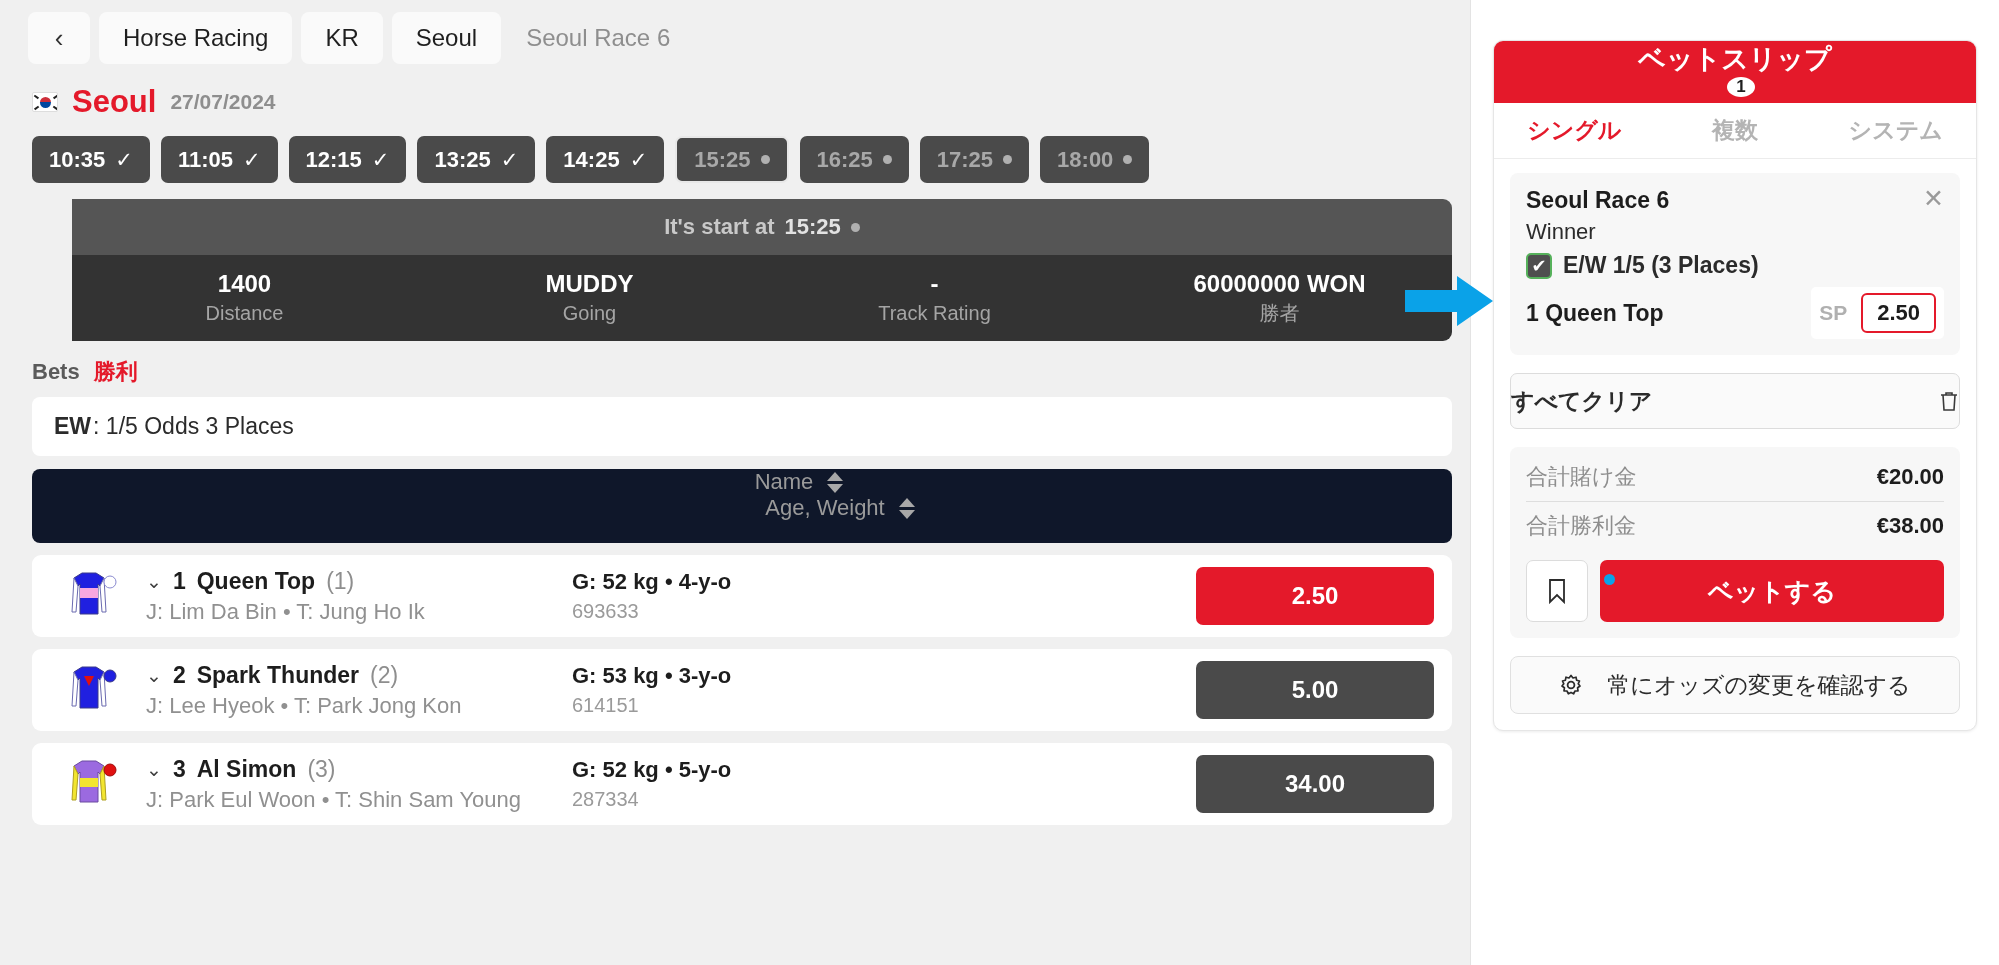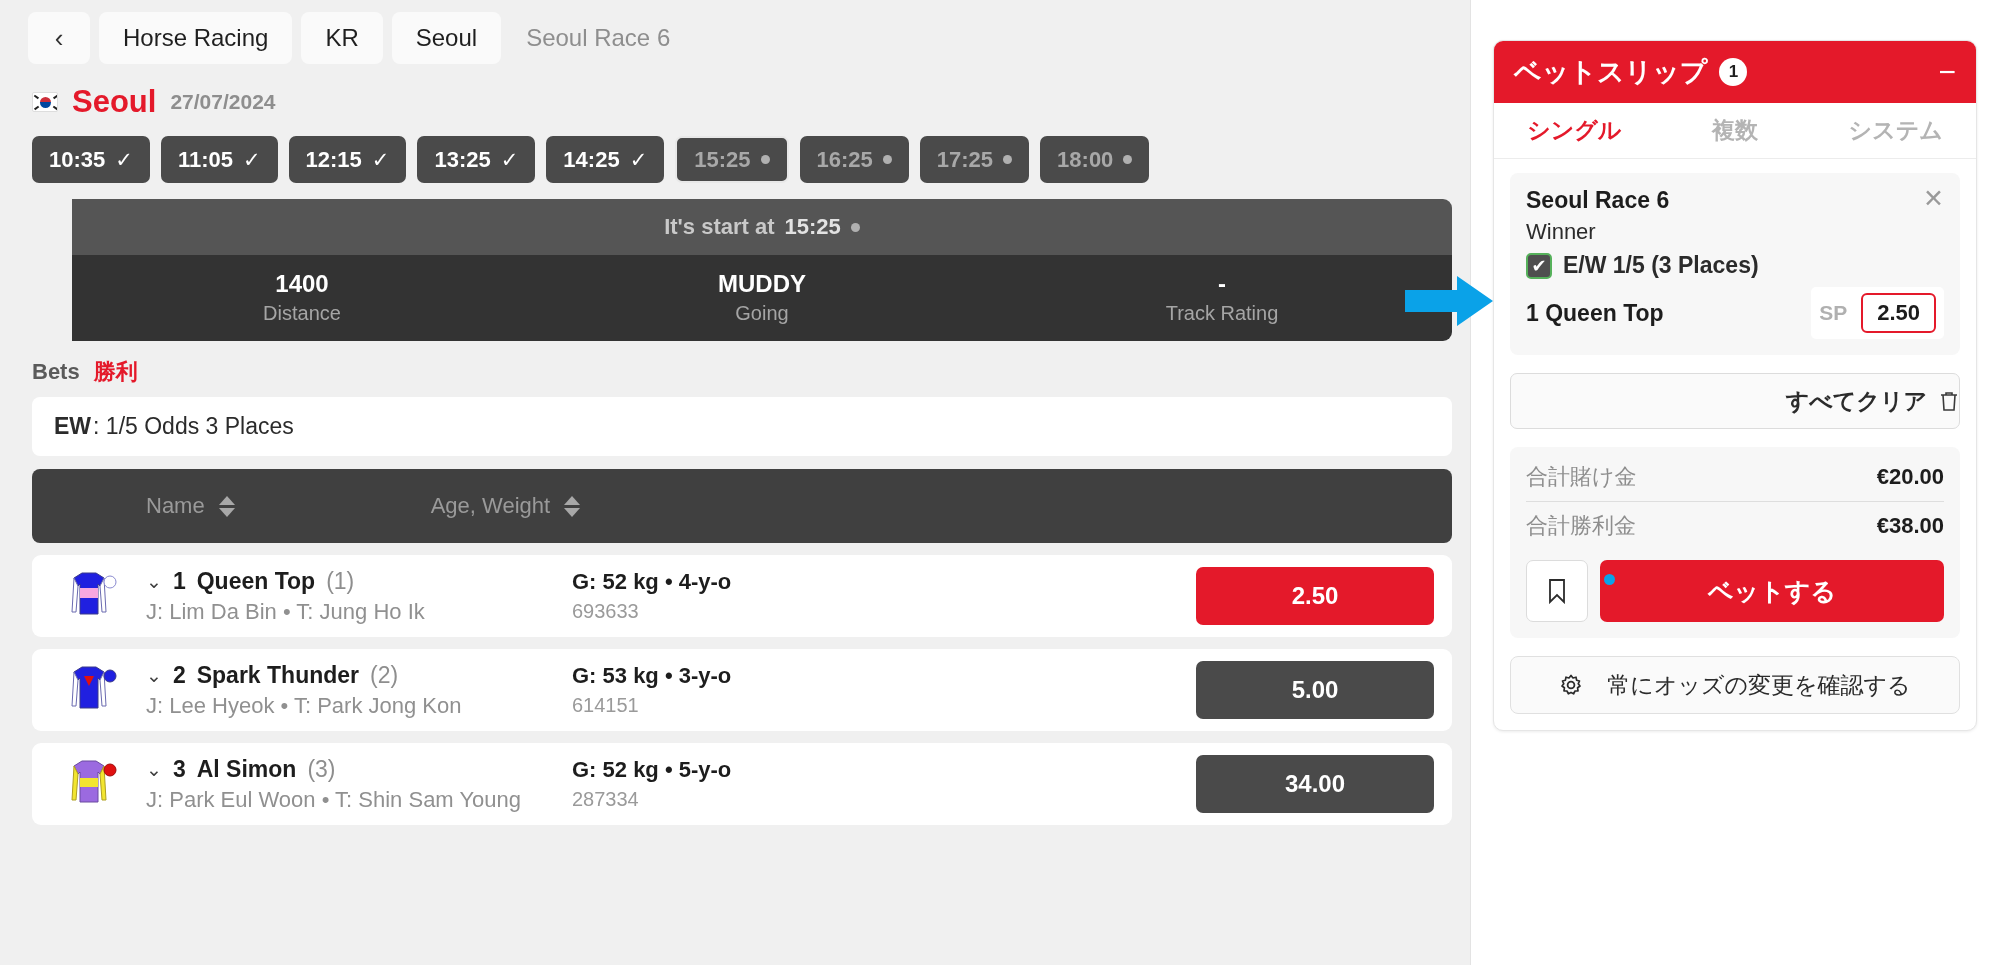--- a/index.html
+++ b/index.html
@@ -54,22 +54,22 @@
   .stat .l { color: #a5a5a5; font-size: 20px; line-height: 1.4; }
 
   .bets-label { display: flex; align-items: center; gap: 14px; padding: 16px 0 10px 14px; text-align: center; }
   .bets-label .bt { color: #5a5a5a; font-size: 22px; font-weight: bold; }
   .bets-label .bv { color: #e4192a; font-size: 22px; font-weight: bold; }
 
   .ew-bar { margin-left: 14px; width: 1420px; height: 59px; background: #fff; border-radius: 8px;
             display:flex; align-items:center; padding: 0 22px; font-size: 23px; color: #2b2b2b; }
   .ew-bar b { margin-right: 2px; }
 
-  .table-head { margin: 13px 0 0 14px; width: 1420px; height: 74px; background: #404040; border-radius: 8px;
-                display: flex; align-items: center; }
+  .table-head { margin: 13px 0 0 14px; width: 1420px; height: 74px; background: #0f172a; border-radius: 8px;
+                display: flex; align-items: center; flex-direction: column; }
   .th { display: flex; align-items: center; gap: 14px; color: #9a9a9a; font-size: 22px; }
   .th.name { margin-left: 114px; }
   .th.age { margin-left: 196px; }
   .sorter { display: flex; flex-direction: column; gap: 3px; }
   .sorter i { width: 0; height: 0; border-left: 8px solid transparent; border-right: 8px solid transparent; display:block; }
   .sorter i.up { border-bottom: 9px solid #a8a8a8; }
   .sorter i.dn { border-top: 9px solid #a8a8a8; }
 
   .runner { margin: 12px 0 0 14px; width: 1420px; height: 82px; background: #fff; border-radius: 9px;
             display: flex; align-items: center; padding: 0 18px; position: relative; }
@@ -87,21 +87,21 @@
               display:flex; align-items:center; justify-content:center; font-size: 24px; font-weight: bold; color:#fff; }
   .odds-btn.sel { background: #e4192a; }
   .odds-btn.def { background: #4a4a4a; }
 
   .arrow { position: absolute; left: 1405px; top: 272px; width: 90px; height: 58px; z-index: 5; }
 
   
   .slip-wrap { width: 529px; height: 965px; background: #fff; border-left: 1px solid #e3e3e3; padding: 40px 22px 0 22px; }
   .slip { width: 484px; background: #fff; border: 1px solid #e6e6e6; border-radius: 10px; overflow: hidden;
           box-shadow: 0 1px 3px rgba(0,0,0,.08); }
-  .slip-head { background: #e4192a; height: 62px; display:flex; align-items:center; padding: 0 20px; }
+  .slip-head { background: #e4192a; height: 62px; display:flex; align-items:center; padding: 0 20px; flex-direction: column; }
   .slip-title { color:#fff; font-size: 27px; font-weight: bold; }
   .badge { margin-left: 12px; width: 28px; height: 28px; border-radius: 50%; background:#fff; color:#1f1f1f;
            font-size: 17px; font-weight: bold; display:flex; align-items:center; justify-content:center; }
   .minimize { margin-left: auto; color:#fff; font-size: 30px; line-height: 1; }
   .slip-tabs { display:flex; height: 56px; border-bottom: 1px solid #ececec; }
   .slip-tab { flex:1; display:flex; align-items:center; justify-content:center; font-size: 23px; color:#b4b4b4; font-weight: bold; }
   .slip-tab.active { color:#e4192a; }
 
   .sel-card { margin: 14px 16px 0 16px; background:#f7f7f7; border-radius: 8px; padding: 14px 16px 16px 16px; position: relative; }
   .sel-race { font-size: 23px; font-weight: bold; color:#1d1d1d; }
@@ -116,21 +116,21 @@
   .pick-odds { margin-left:auto; display:flex; align-items:center; gap: 14px; background:#fff; border-radius:5px; padding: 6px 8px; }
   .sp { color:#b0b0b0; font-size: 21px; font-weight: bold; }
   .odds-box { border: 2px solid #e4192a; border-radius: 6px; padding: 5px 14px; font-size: 22px; font-weight: bold; color:#1d1d1d; }
   .stake-row { display:flex; align-items:center; gap: 20px; margin-top: 14px; }
   .stake-input { width: 156px; height: 50px; border: 1px solid #d2d2d2; border-radius: 6px; background:#fff;
                  font-size: 23px; color:#9a9a9a; padding: 0 15px; font-family:"Liberation Sans", sans-serif; }
   .mult { font-size: 22px; font-weight: bold; color:#2b2b2b; }
   .towin { font-size: 22px; color:#2b2b2b; }
 
   .clear-btn { margin: 18px 16px 0 16px; height: 56px; border:1px solid #dcdcdc; border-radius: 7px; background:#fafafa;
-               display:flex; align-items:center; justify-content:flex-end; gap: 12px; font-size: 23px; font-weight:bold; color:#2b2b2b; }
+               display:flex; align-items:center; justify-content:space-between; gap: 12px; font-size: 23px; font-weight:bold; color:#2b2b2b; }
 
   .totals { margin: 18px 16px 0 16px; background:#f7f7f7; border-radius: 8px; padding: 6px 16px 16px 16px; }
   .total-row { display:flex; align-items:center; height: 48px; font-size: 22px; }
   .total-row .lbl { color:#8e8e8e; }
   .total-row .val { margin-left:auto; color:#1d1d1d; font-weight: bold; }
   .total-div { height:1px; background:#dedede; }
   .actions { display:flex; gap: 12px; margin-top: 10px; }
   .bookmark { width: 62px; height: 62px; border:1px solid #dcdcdc; border-radius: 7px; background:#fff;
               display:flex; align-items:center; justify-content:center; }
   .place-btn { flex:1; height: 62px; background:#e4192a; border-radius: 7px; display:flex; align-items:center;
@@ -220,20 +220,24 @@
           <div class="l">Distance</div>
         </div>
         <div class="stat">
           <div class="v">MUDDY</div>
           <div class="l">Going</div>
         </div>
         <div class="stat">
           <div class="v">-</div>
           <div class="l">Track Rating</div>
         </div>
+        <div class="stat">
+          <div class="v">60000000 WON</div>
+          <div class="l">勝者</div>
+        </div>
       </div>
     </div>
 
     <div class="bets-label">
       <span class="bt">Bets</span>
       <span class="bv">勝利</span>
     </div>
 
     <div class="ew-bar">
       <b>EW</b>

